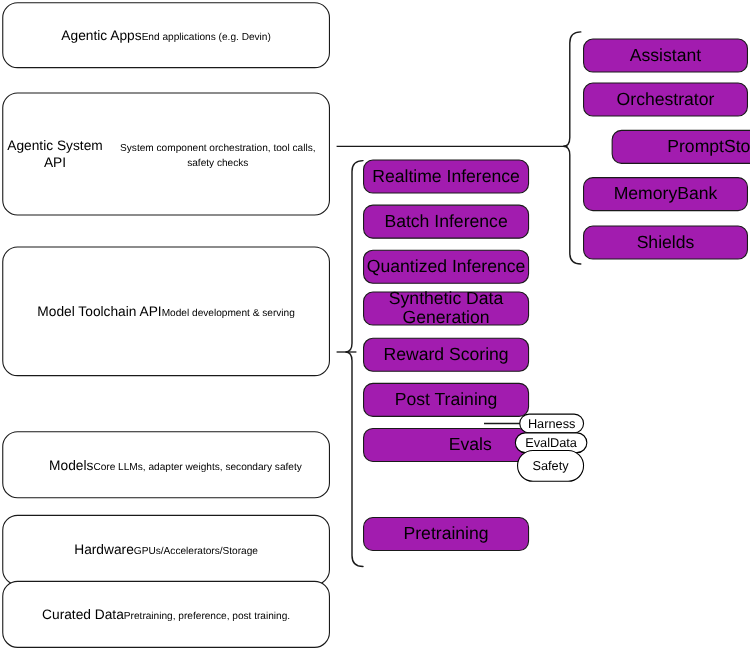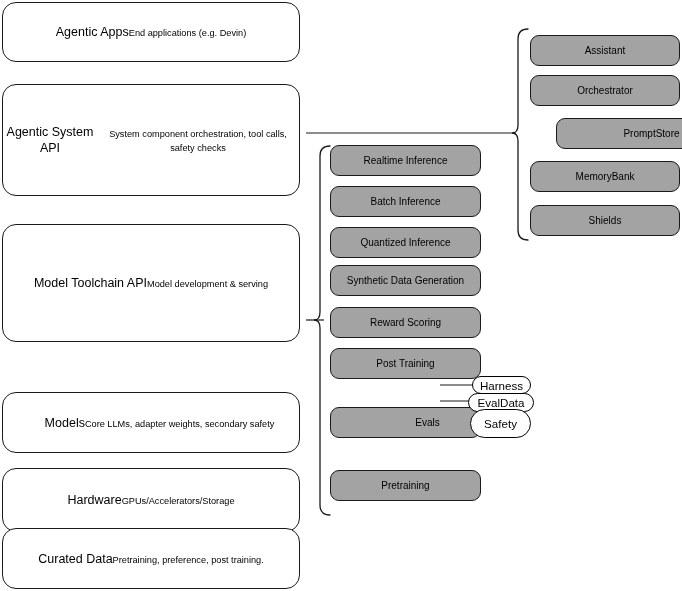--- a/index.html
+++ b/index.html
@@ -38,26 +38,26 @@
     font-size: 9.2px;
     line-height: 14px;
     color: #000;
     margin-top: 2px;
   }
   .pill-box {
     position: absolute;
     box-sizing: border-box;
     border: 1.3px solid #1a1a1a;
     border-radius: 9px;
-    background: #a3a3a3;
+    background: #a21caf;
     display: flex;
     align-items: center;
     justify-content: center;
     text-align: center;
-    font-size: 10px;
+    font-size: 16px;
     color: #000;
   }
   .oval-box {
     position: absolute;
     box-sizing: border-box;
     border: 1.4px solid #000000;
     border-radius: 999px;
     background: #ffffff;
     display: flex;
     align-items: center;
@@ -139,21 +139,21 @@
   </div>
   <div class="pill-box z2" style="left:330px; top:265px; width:151px; height:31px;">
     <span>Synthetic Data Generation</span>
   </div>
   <div class="pill-box z2" style="left:330px; top:307px; width:151px; height:31px;">
     <span>Reward Scoring</span>
   </div>
   <div class="pill-box z2" style="left:330px; top:348px; width:151px; height:31px;">
     <span>Post Training</span>
   </div>
-  <div class="pill-box z2" style="left:330px; top:407px; width:151px; height:31px;padding-left:44px;">
+  <div class="pill-box z2" style="left:330px; top:389px; width:151px; height:31px;padding-left:44px;">
     <span>Evals</span>
   </div>
   <div class="pill-box z2" style="left:330px; top:470px; width:151px; height:31px;">
     <span>Pretraining</span>
   </div>
 
   <div class="oval-box z3" style="left:472px; top:376px; width:59px; height:18px;">
     <span>Harness</span>
   </div>
   <div class="oval-box z3" style="left:468px; top:393px; width:66px; height:19px;">

